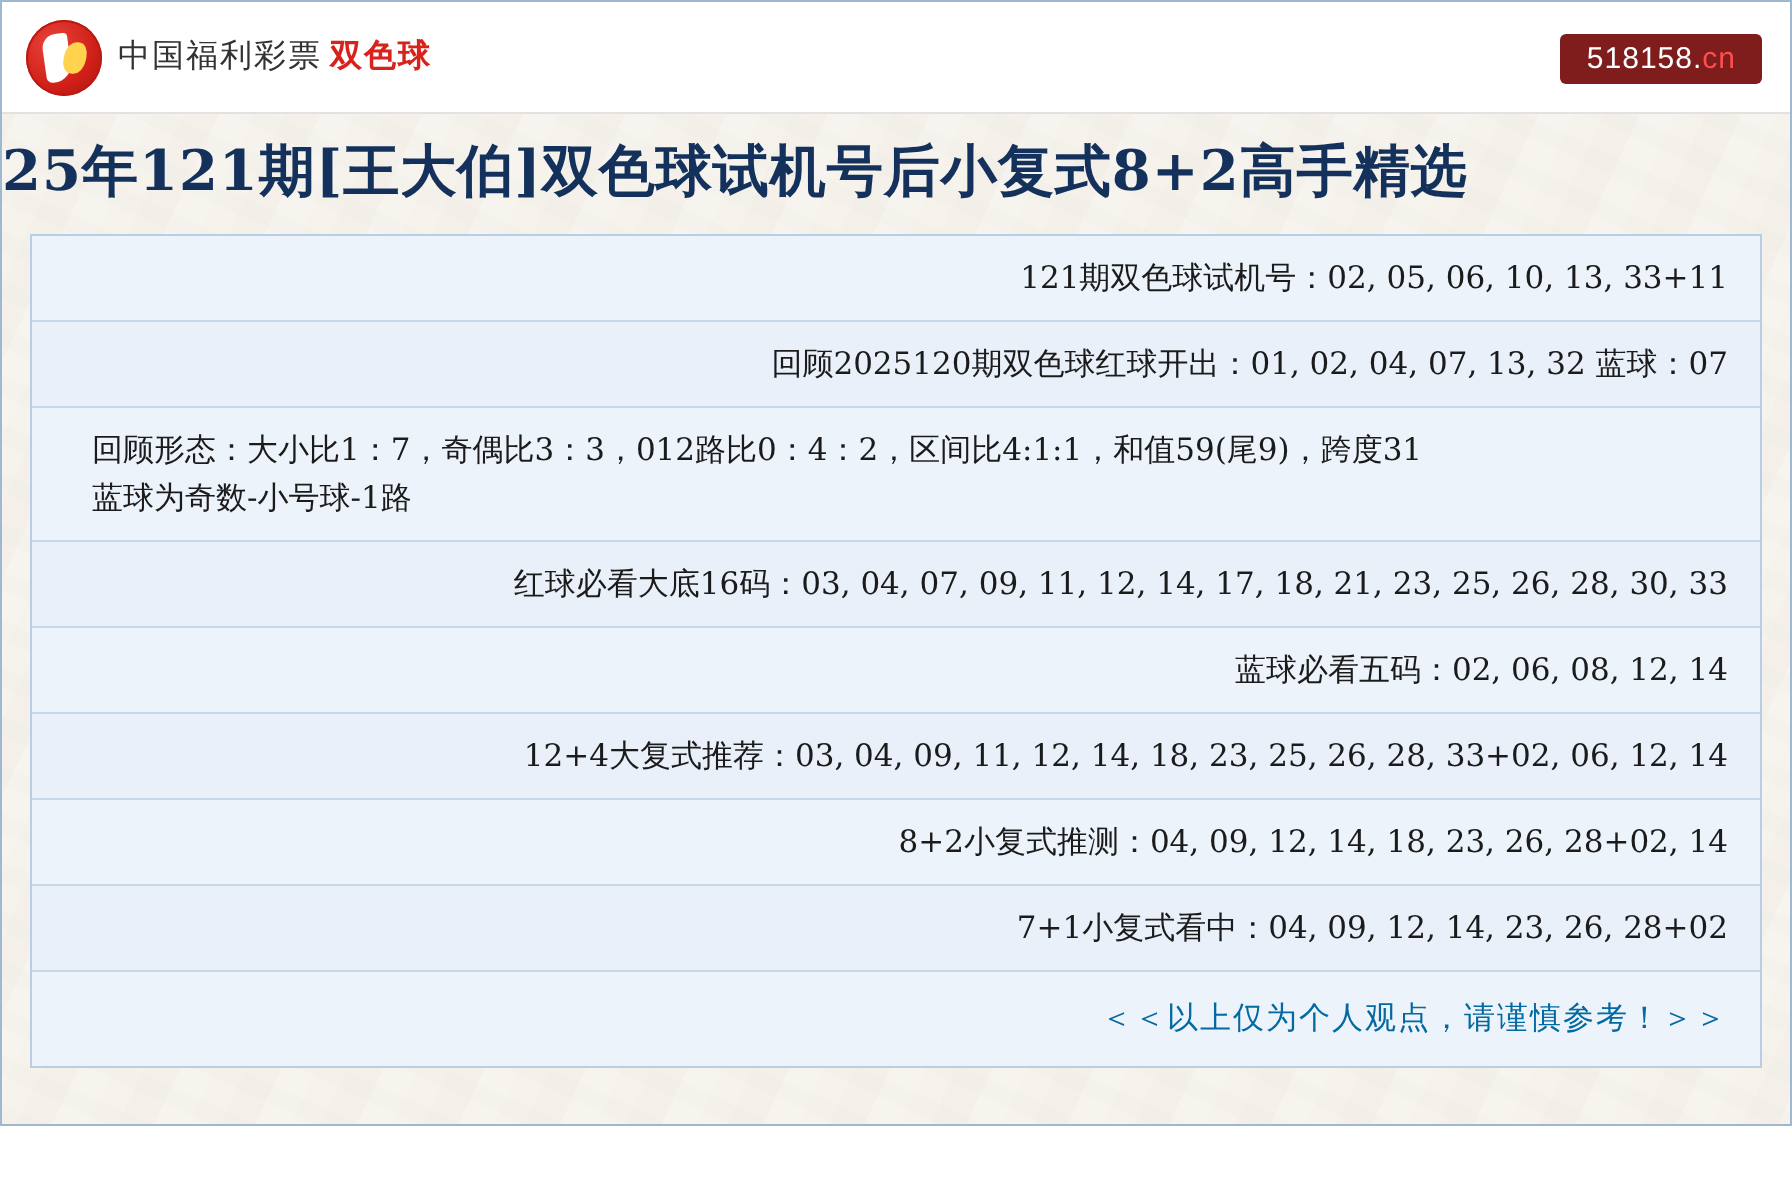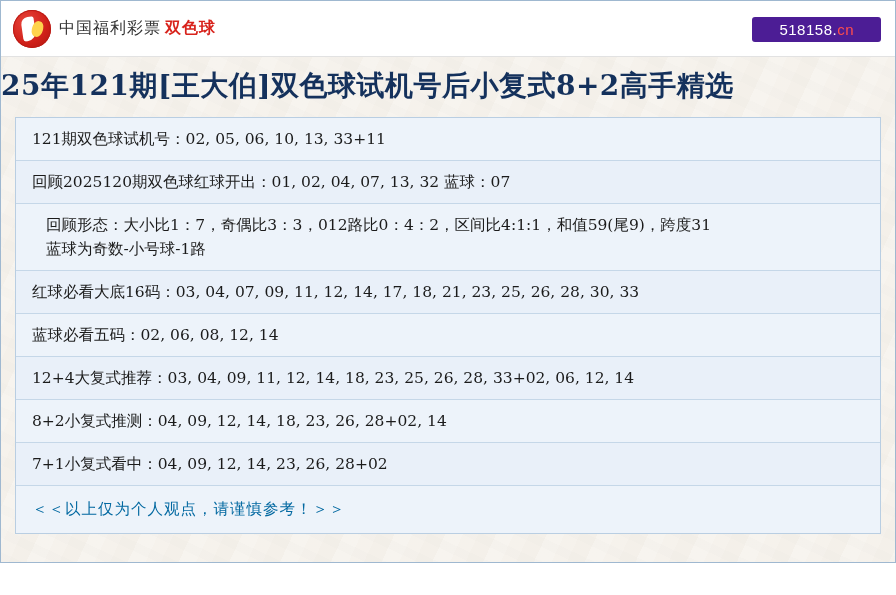--- a/index.html
+++ b/index.html
@@ -87,24 +87,24 @@
   .logo-text .sq {
     color: #d8231c;
     font-weight: bold;
     font-family: "DejaVu Sans", "Liberation Sans", sans-serif;
     font-size: 16px;
   }
   .site-badge {
     position: absolute;
     right: 14px;
     top: 16px;
-    background: #4c1d95;
+    background: #7f1d1d;
     color: #ffffff;
     font-size: 15px;
-    padding: 4px 27px;
+    padding: 4px 13px;
     border-radius: 3px;
     letter-spacing: 0.5px;
     font-family: "Liberation Sans", sans-serif;
   }
   .site-badge .tld {
     color: #ff4d4d;
   }
   
   .title {
     text-align: left;
@@ -119,21 +119,21 @@
   
   .card {
     margin: 0 14px 0 14px;
     border: 1px solid #b9cee2;
     background: #eef4fb;
     box-shadow: 0 0 0 1px rgba(255,255,255,0.6) inset;
   }
   .row {
     border-bottom: 1px solid #c5d7e8;
     padding: 9px 16px;
-    text-align: left;
+    text-align: right;
     font-size: 15.5px;
     color: #1b1b1b;
     font-family: "DejaVu Serif", "Liberation Serif", serif;
     line-height: 1.55;
     background: #edf3fa;
   }
   .row:nth-child(even) {
     background: #e9f0f9;
   }
   .row.last {

